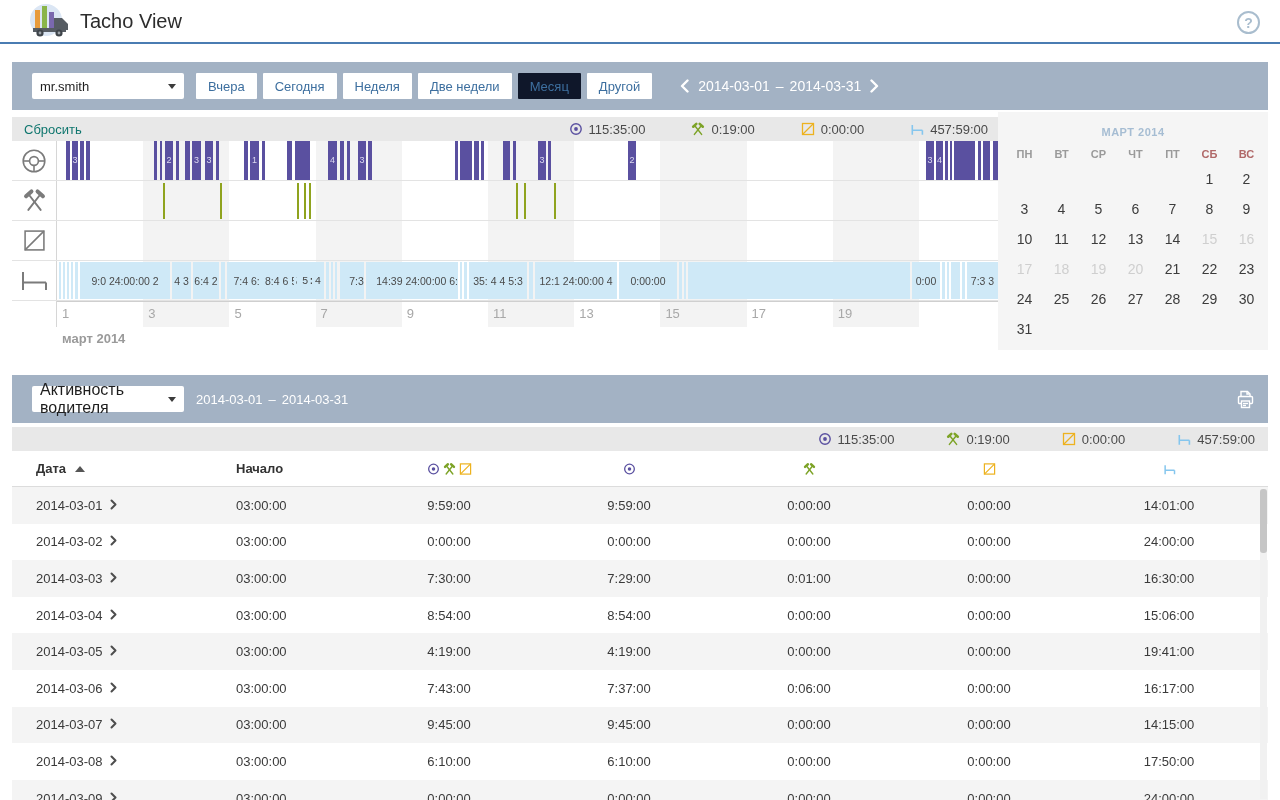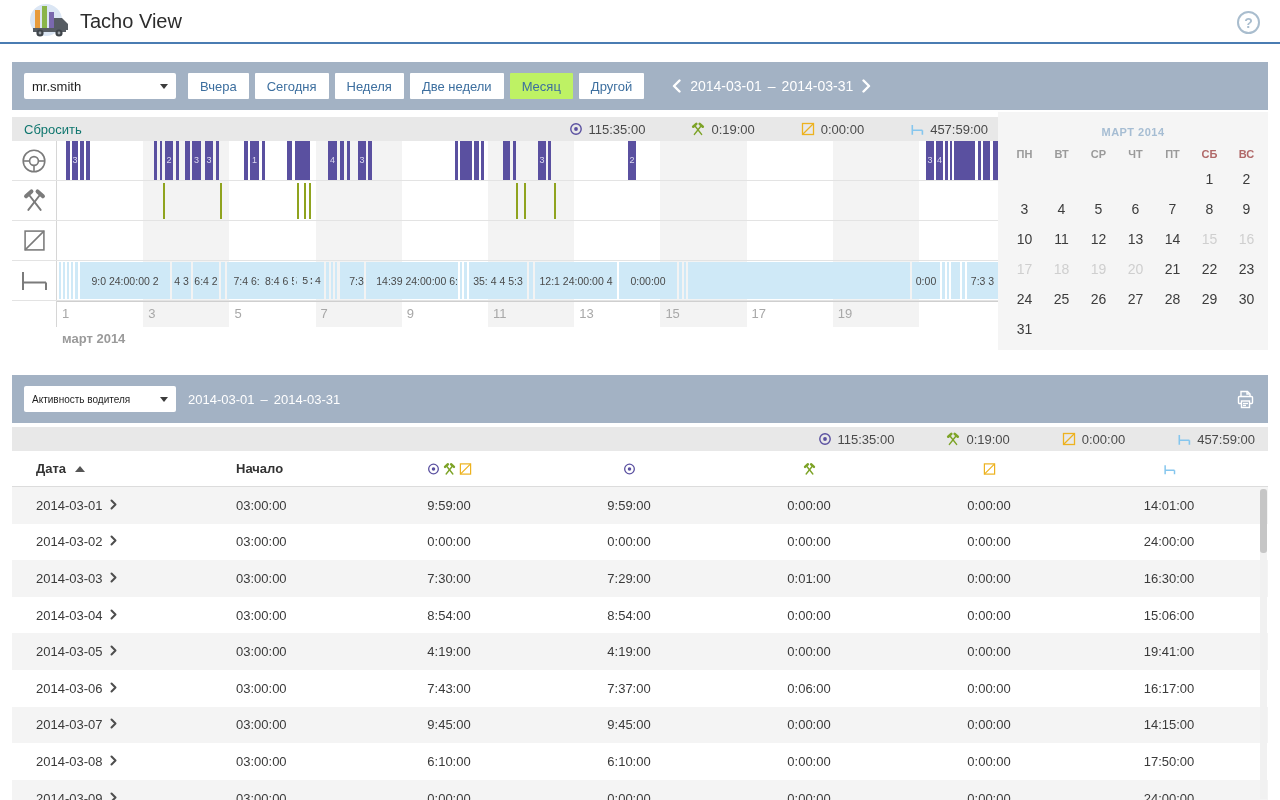--- a/index.html
+++ b/index.html
@@ -10,26 +10,26 @@
   
   .hdr{position:absolute;left:0;top:0;width:1280px;height:44px;background:#fff;border-bottom:2px solid #4a7cb2;display:flex;align-items:center}
   .logo{margin-left:26px;width:46px;height:40px;flex:none}
   .hdr h1{margin-left:8px;font-size:20px;font-weight:normal;color:#2d2d2d}
   .help{position:absolute;right:20px;top:11px;width:23px;height:23px;border:2px solid #a9bdce;border-radius:50%;color:#a9bdce;font-size:14px;font-weight:bold;display:flex;align-items:center;justify-content:center;cursor:pointer}
 
   
   .toolbar{position:absolute;left:12px;width:1256px;height:48px;background:#a3b2c4;display:flex;align-items:center}
   .tb1{top:62px}
   .tb2{top:375px}
-  .select{width:152px;height:26px;background:#fff;border-radius:2px;margin-left:12px;display:flex;align-items:center;justify-content:space-between;padding:0 8px;font-size:13px;color:#1e1e1e;cursor:pointer;flex:none}
-  .tb2 .select{font-size:10px}
+  .select{width:152px;height:26px;background:#fff;border-radius:2px;margin-left:20px;display:flex;align-items:center;justify-content:space-between;padding:0 8px;font-size:13px;color:#1e1e1e;cursor:pointer;flex:none}
+  .tb2 .select{font-size:16px}
   .caret{width:0;height:0;border-left:4px solid transparent;border-right:4px solid transparent;border-top:5px solid #3c3c3c}
   .btn-group{display:flex;gap:6px;margin-left:12px}
   .range-btn{height:26px;padding:0 12px;background:#fff;border:none;border-radius:1px;color:#3d6f9f;font-size:13px;font-family:inherit;cursor:pointer}
-  .range-btn.active{background:#bef264}
+  .range-btn.active{background:#0f172a}
   .date-nav{display:flex;align-items:center;margin-left:28px;color:#fff;font-size:14px;gap:9px}
   .dash{margin:0 6px}
   .chev{display:inline-flex;cursor:pointer}
   .tb2-range{margin-left:12px;color:#fff;font-size:13px}
   .print{margin-left:auto;margin-right:12px;display:inline-flex;cursor:pointer}
 
   
   .summary-bar{display:flex;align-items:center;height:24px;background:#e8e8e8;font-size:13px;color:#4a4a4a;padding:0 10px 0 12px}
   .reset{color:#0f766e;cursor:pointer}
   .stats{margin-left:auto;display:flex;gap:46px;align-items:flex-end}

